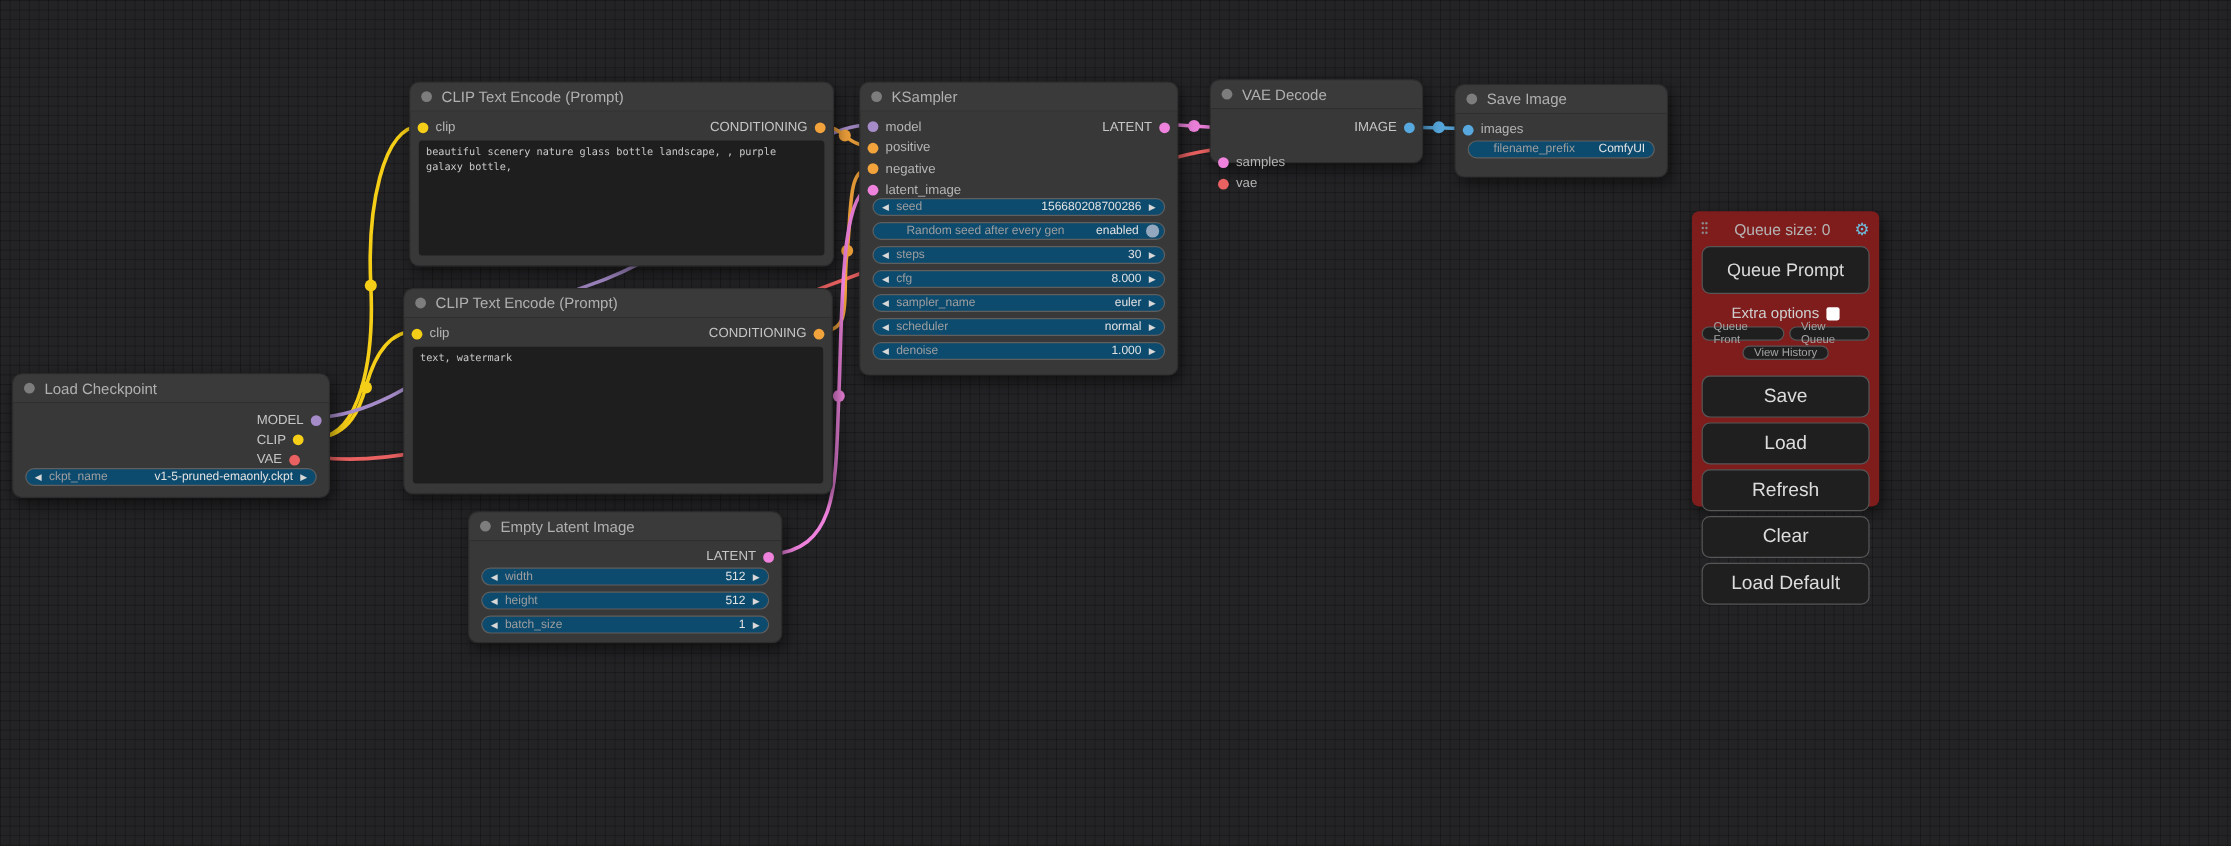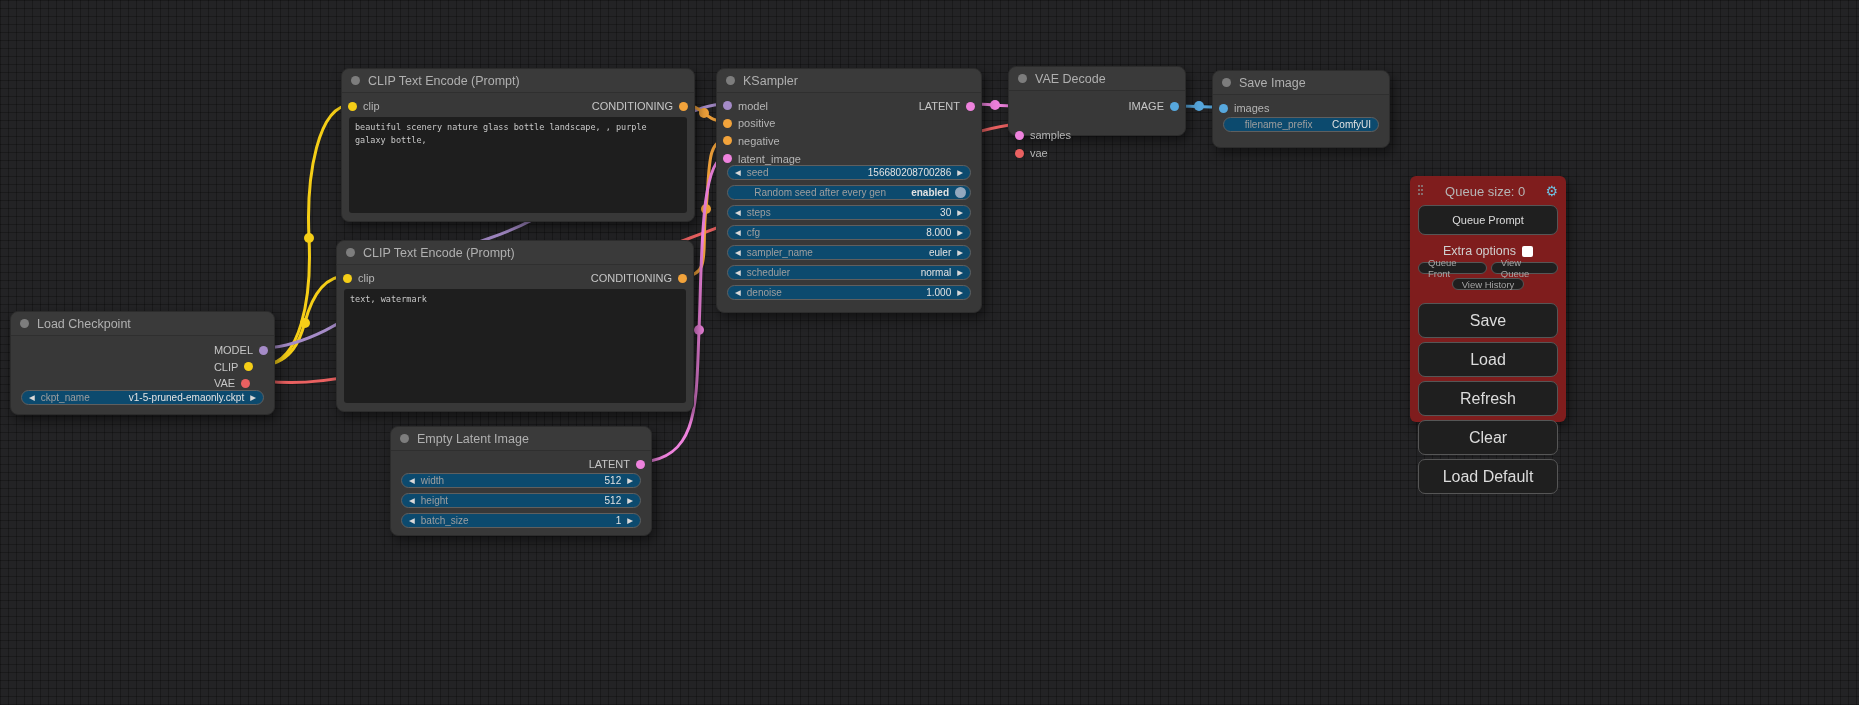--- a/index.html
+++ b/index.html
@@ -65,21 +65,21 @@
   .qp-header { display:flex; align-items:center; height:18px; }
   .qp-title { flex:1; text-align:center; font-size:13px; color:#b5b5b5; }
   .drag-dots { display:grid; grid-template-columns:3px 3px; grid-auto-rows:4px; width:7px; }
   .drag-dots i { width:2px; height:2px; border-radius:50%; background:#8a8a8a; }
   .gear { font-size:14px; color:#6fbfdf; line-height:1; }
   .btn {
     display:flex; align-items:center; justify-content:center;
     background:#1f1f1f; border:1px solid #565656; border-radius:7px;
     color:#dcdcdc; cursor:default;
   }
-  #queue-prompt-btn { height:30px; margin-top:5px; font-size:11px; }
+  #queue-prompt-btn { height:40px; margin-top:5px; font-size:15px; }
   .extra-row { display:flex; align-items:center; justify-content:center; gap:6px; height:14px; margin-top:9px; font-size:12.5px; color:#cfcfcf;text-align:center; }
   .checkbox { width:11px; height:11px; background:#ffffff; border-radius:2px; }
   .pill-row { display:flex; justify-content:center; gap:4px; margin-top:4px; }
   .pill { height:12px; border-radius:7px; font-size:9.5px; color:#a5a5a5; padding:0 9px; }
   .big-btns { margin-top:13px; }
   .big-btns .btn { height:35px; margin-bottom:4px; font-size:16px; }
 </style>
 </head>
 <body>
 
@@ -199,21 +199,21 @@
   </div>
   <div class="widgets" style="top:96px;">
     <div class="widget">
       <span class="warr">◀</span>
       <span class="wname">seed</span>
       <span class="wval">156680208700286</span>
       <span class="warr">▶</span>
     </div>
     <div class="widget">
       <span class="wname center-name">Random seed after every gen</span>
-      <span class="wval" style="margin-left:0;font-weight:bold;">enabled</span>
+      <span class="wval" style="margin-left:0;">enabled</span>
       <span class="toggle" style="background: rgb(147, 168, 190);"></span>
     </div>
     <div class="widget">
       <span class="warr">◀</span>
       <span class="wname">steps</span>
       <span class="wval">30</span>
       <span class="warr">▶</span>
     </div>
     <div class="widget">
       <span class="warr">◀</span>

